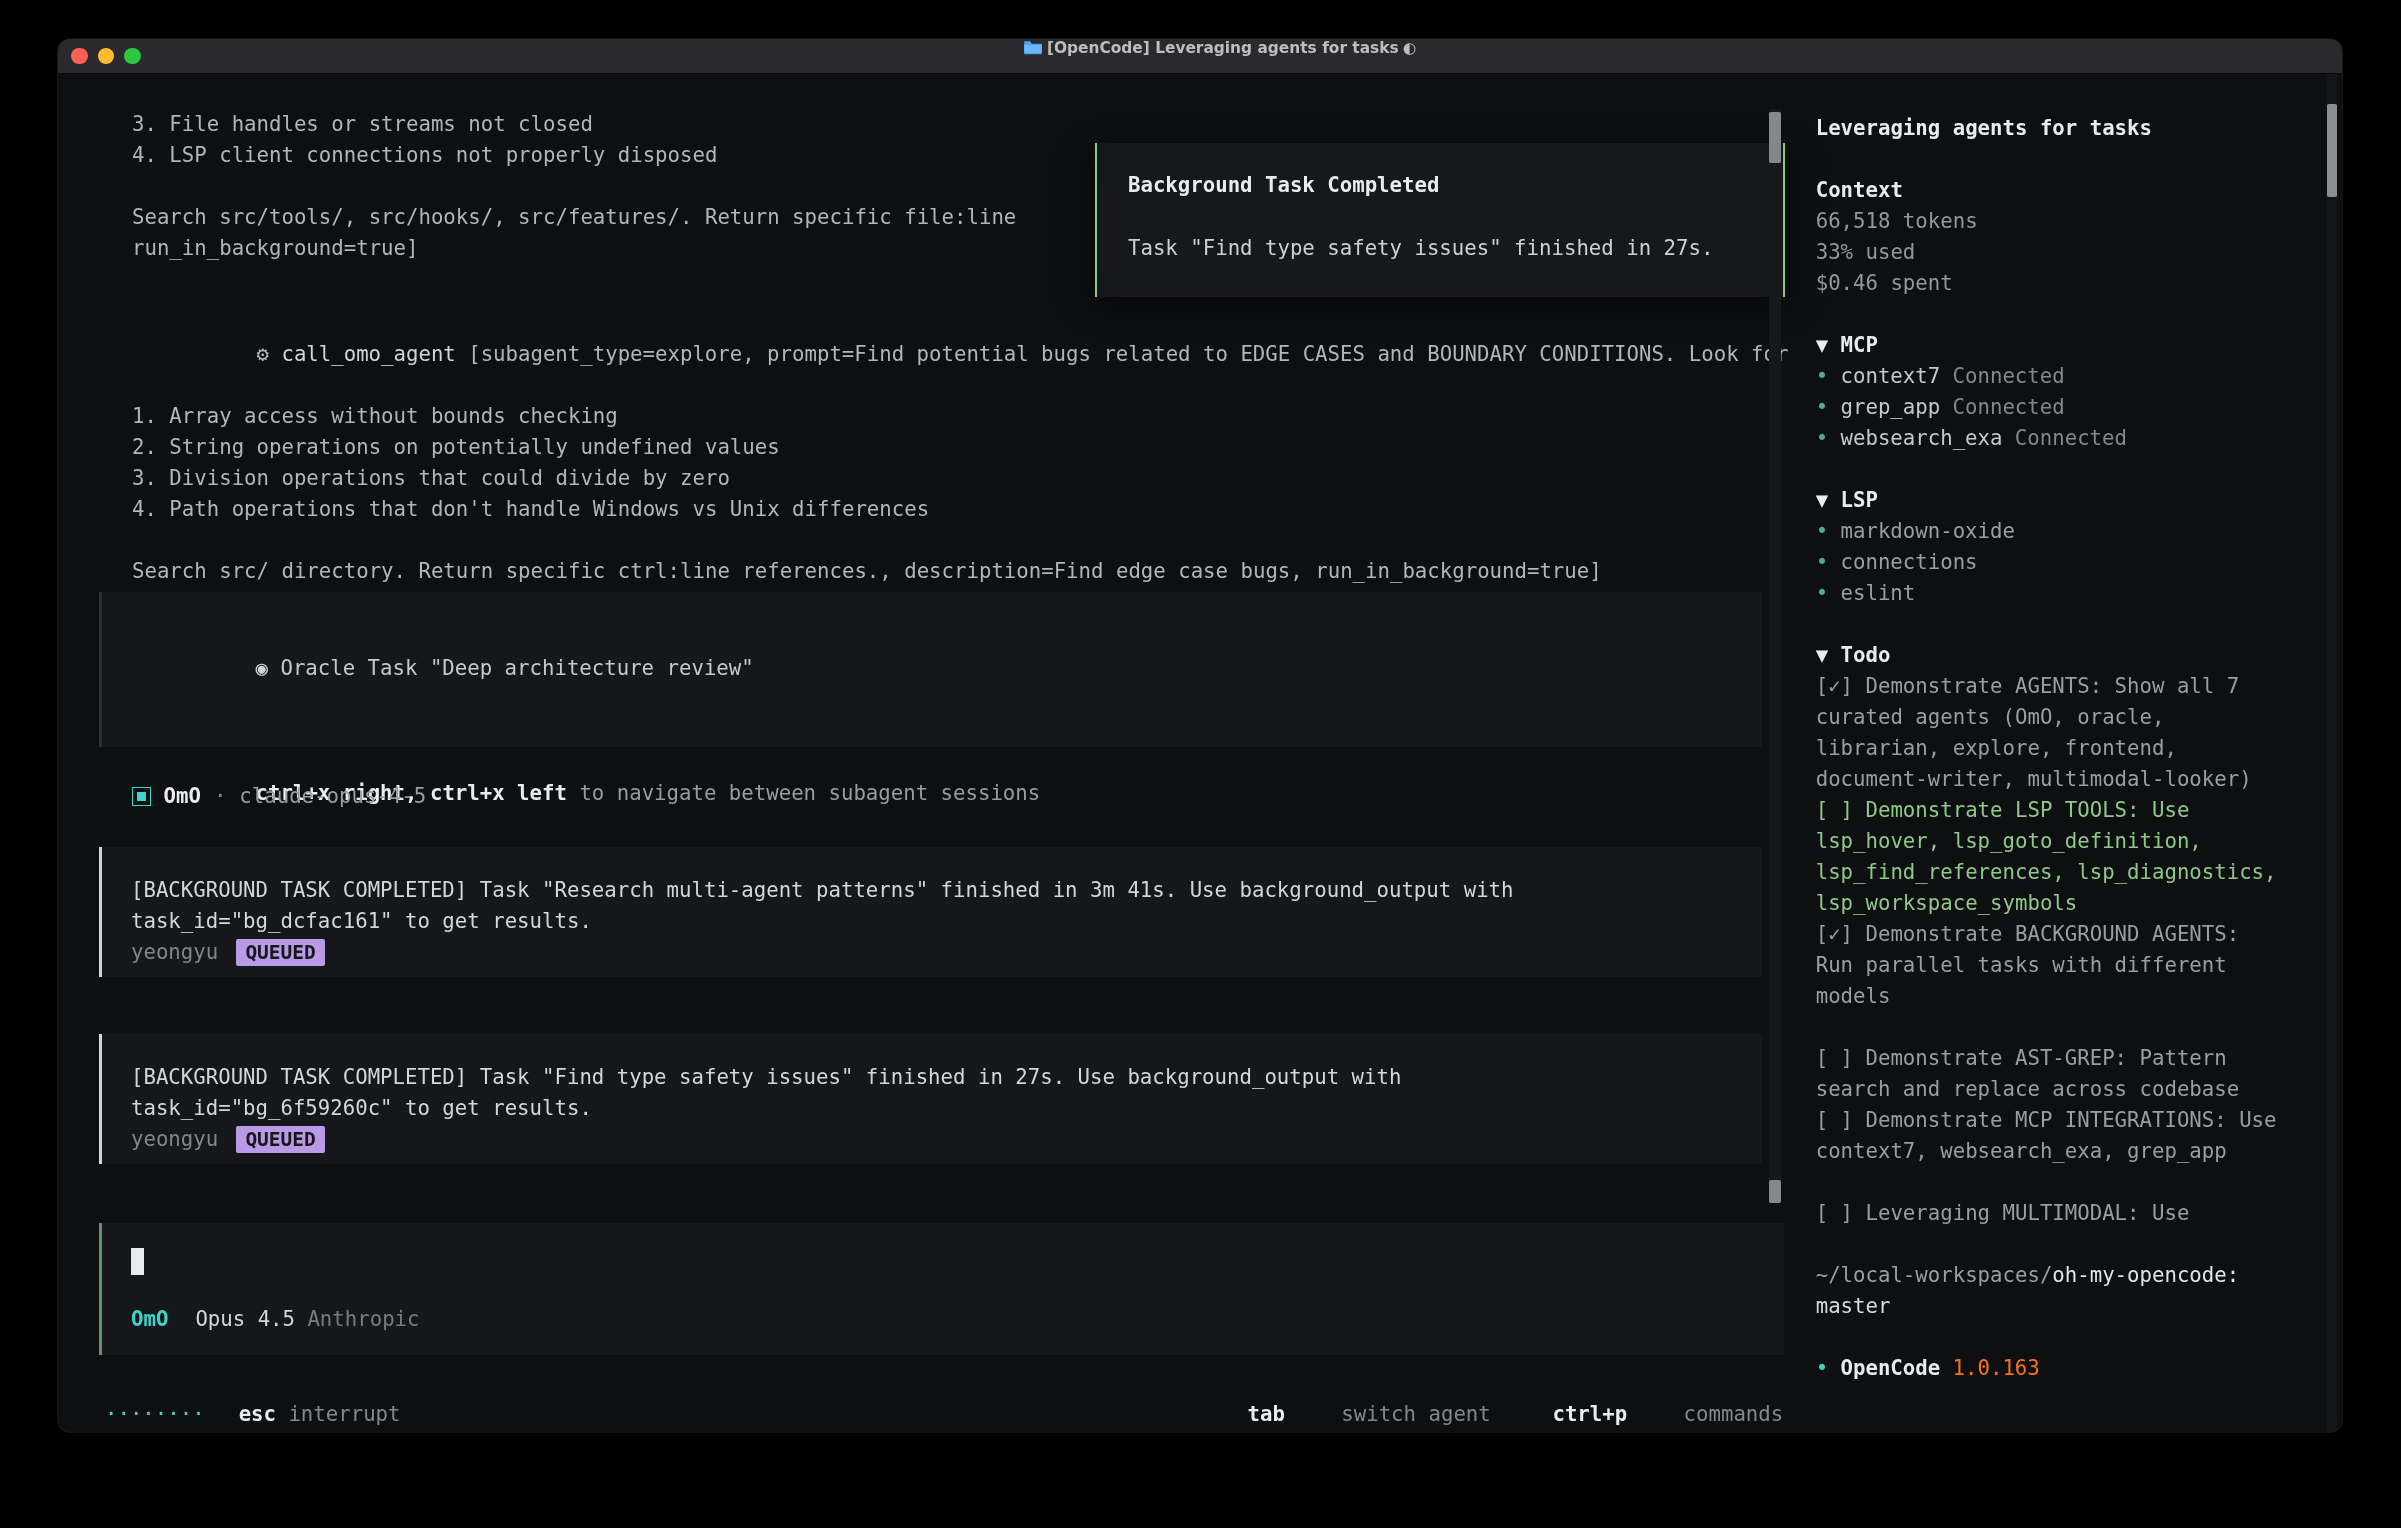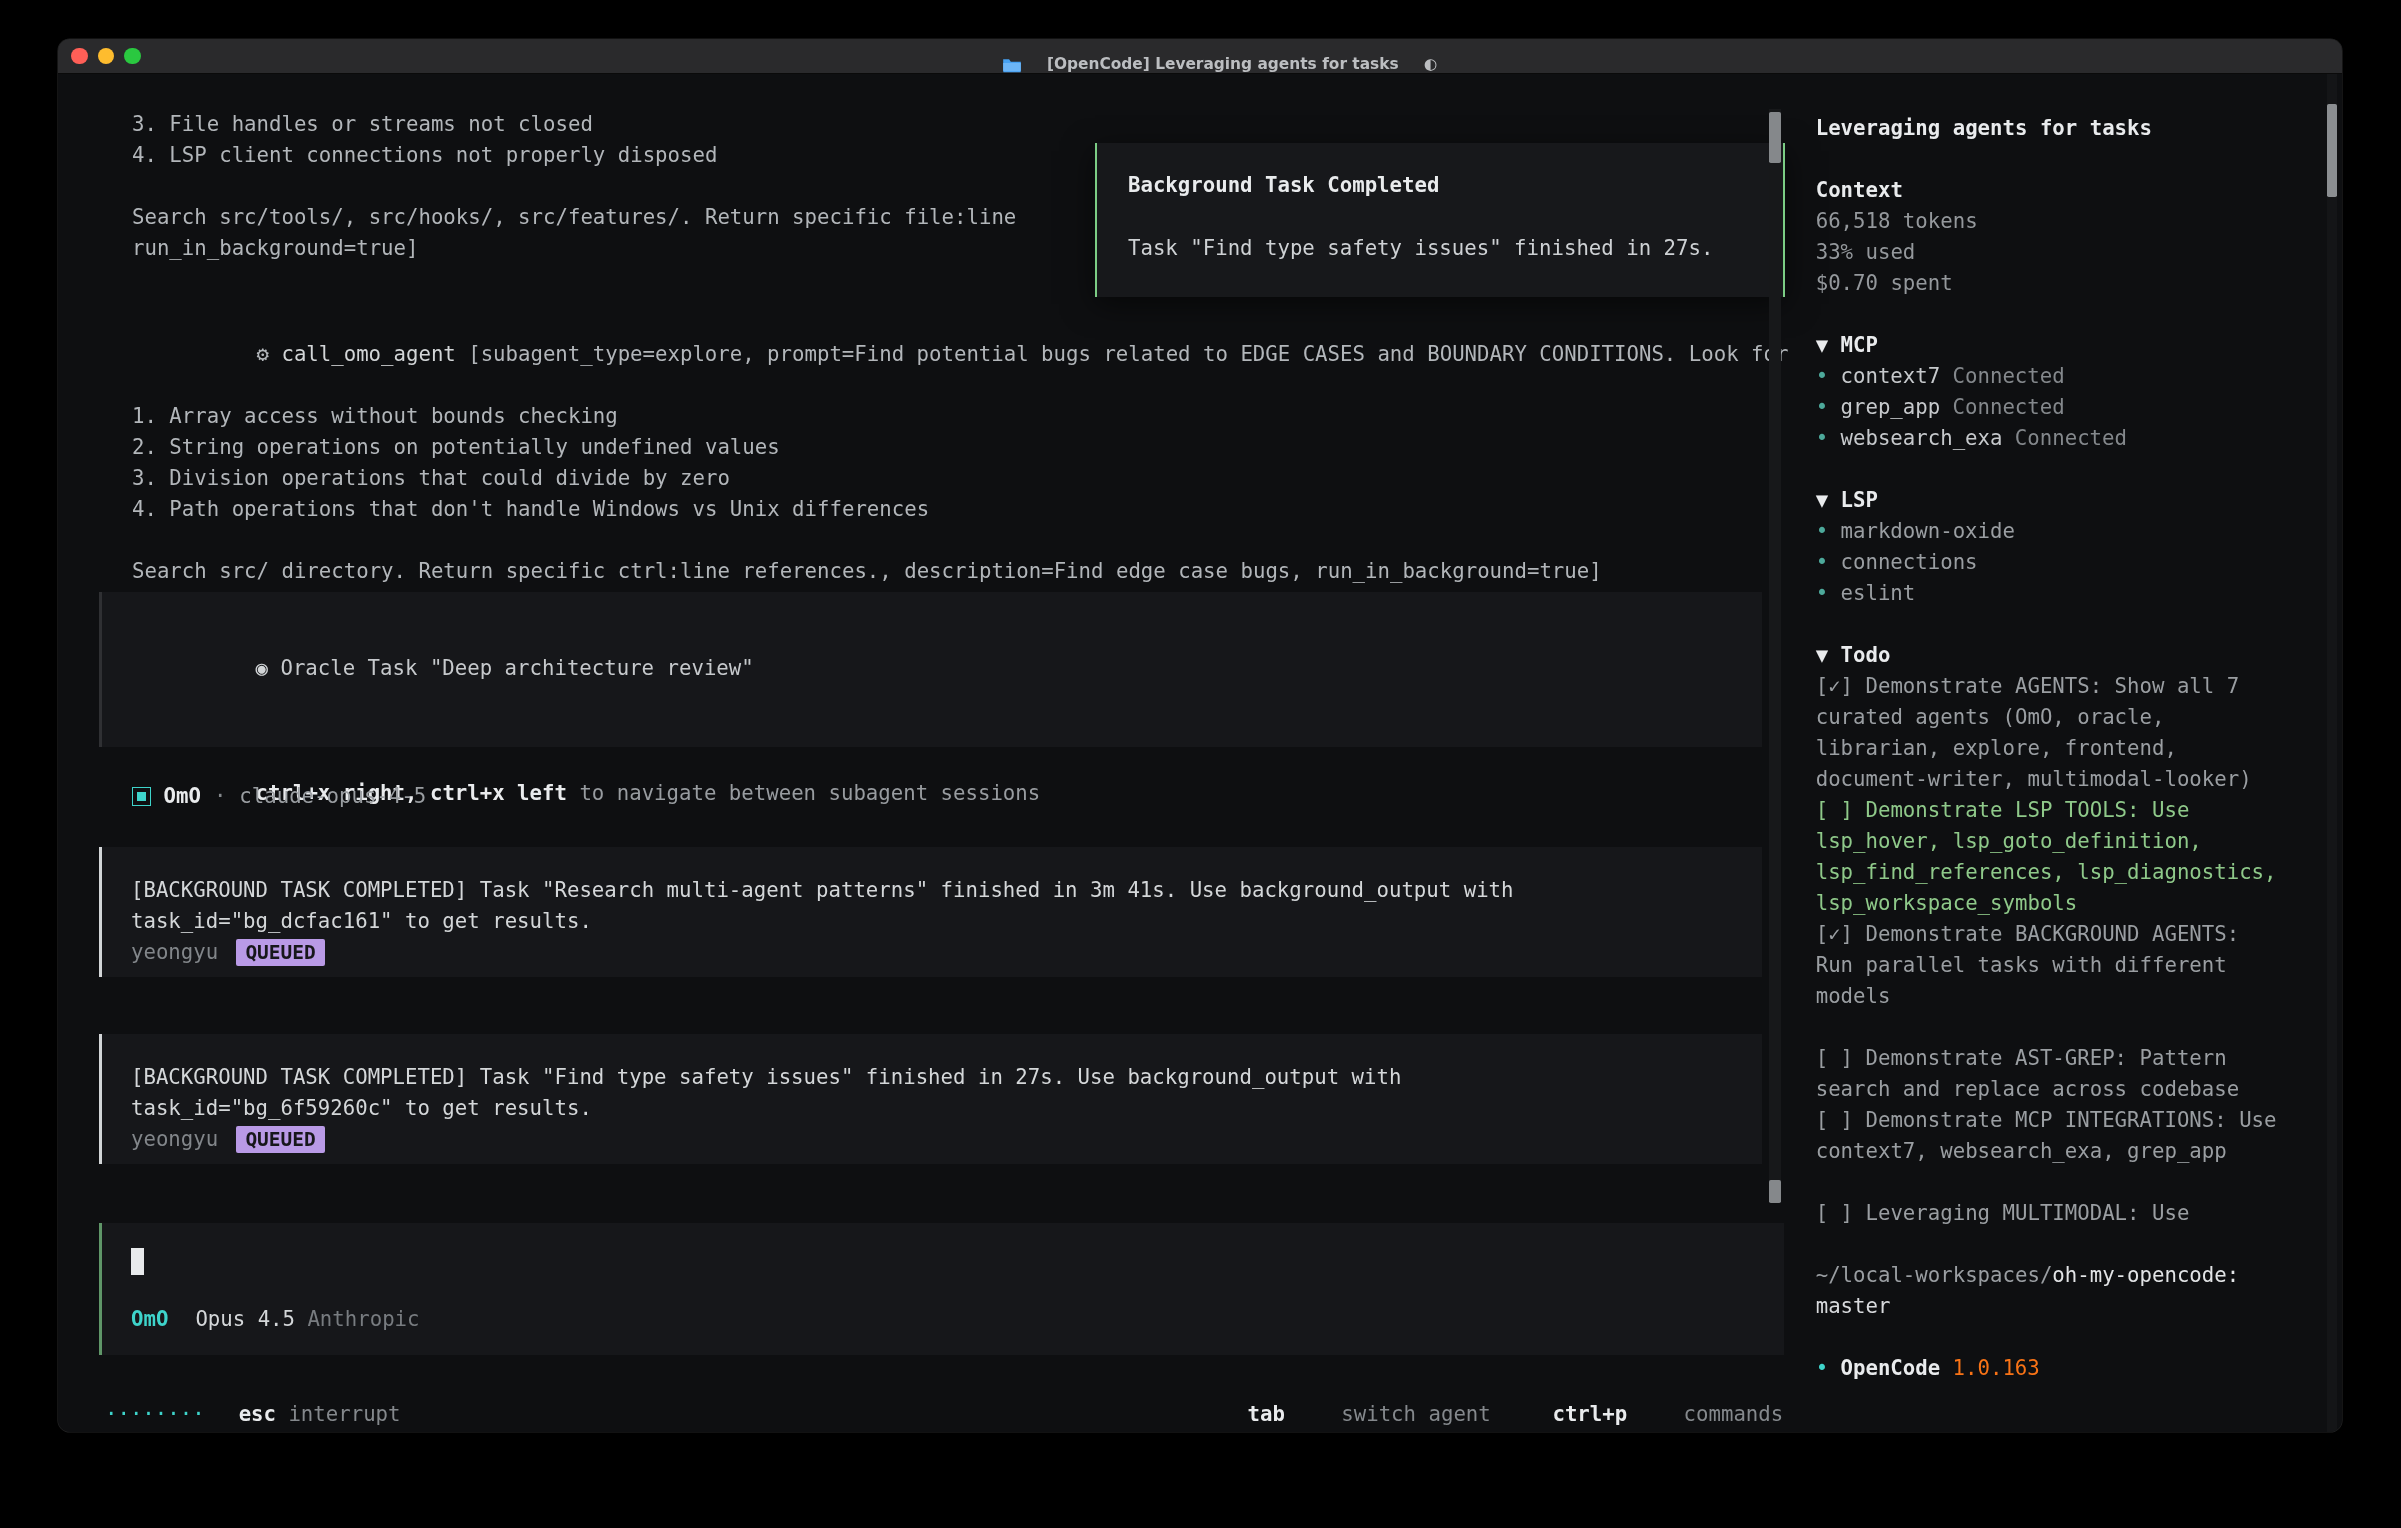--- a/index.html
+++ b/index.html
@@ -10,21 +10,21 @@
   .window{
     position:absolute;left:58px;top:39px;width:2284px;height:1393px;
     background:#0e0f11;border-radius:11.8px;overflow:hidden;
     box-shadow:0 0 0 0.6px rgba(255,255,255,.14),0 23.6px 71px rgba(0,0,0,.85);
   }
   
   .titlebar{height:34px;background:#2a2a2c;display:flex;align-items:center;position:relative;border-bottom:0.6px solid #0a0a0a;}
   .traffic{display:flex;gap:10px;margin-left:13px;z-index:2;}
   .light{width:16.5px;height:16.5px;border-radius:50%;}
   .red{background:#ff5f57}.yellow{background:#febc2e}.green{background:#2ac840}
-  .title{position:absolute;left:0;right:0;top:0;bottom:0;display:flex;justify-content:center;align-items:flex-end;gap:25px;
+  .title{position:absolute;left:0;right:0;top:0;bottom:0;display:flex;justify-content:center;align-items:flex-start;gap:4px;
     font:600 15.4px "DejaVu Sans",sans-serif;color:#bcbec1;margin-left:39px;}
   .title .suffix{font-weight:400;color:#bcbec1;}
   
   .content{display:flex;height:1359px;}
   .main{width:1737px;position:relative;font-size:20.7px;line-height:31px;color:#b2b6ba;}
   .line{min-height:31px;white-space:pre;}
   
   .log{position:absolute;top:35px;left:74px;}
   
   .toast{position:absolute;left:1037px;top:69px;width:690px;height:154px;background:#17181b;
@@ -220,21 +220,21 @@
     </div>
 
     <div class="sidebar">
       <div class="inner">
         <div class="sb-title">Leveraging agents for tasks</div>
         <div class="sb-gap"></div>
 
         <div class="sb-h">Context</div>
         <div class="ctx-line">66,518 tokens</div>
         <div class="ctx-line">33% used</div>
-        <div class="ctx-line">$0.70 spent</div>
+        <div class="ctx-line">$0.46 spent</div>
         <div class="sb-gap"></div>
 
         <div class="sb-sec">
           <span>▼</span>
           <span>MCP</span>
         </div>
         <div class="sb-row">
           <span class="bullet">•</span>
           <span class="mcp-name">context7</span>
           <span class="mcp-status">Connected</span>

